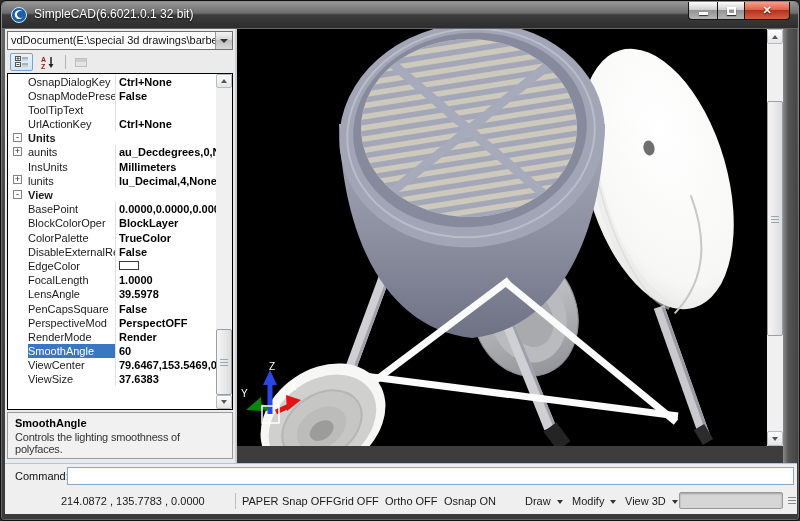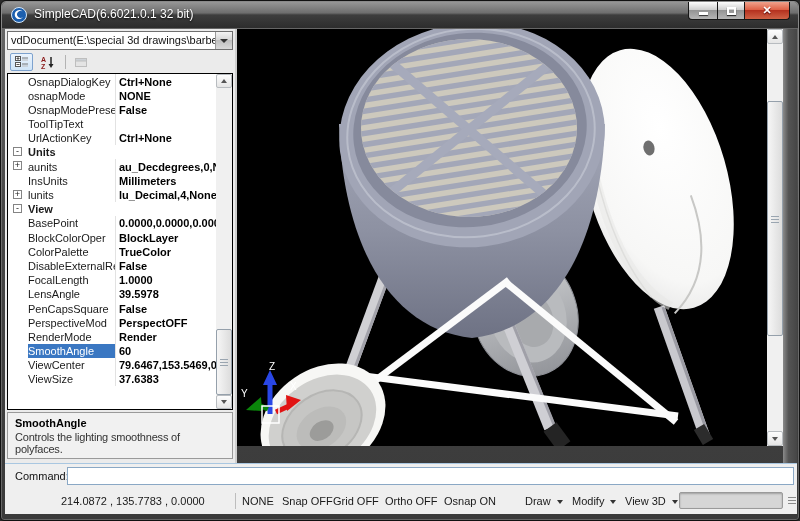--- a/index.html
+++ b/index.html
@@ -172,25 +172,20 @@
 
     <div class="pgrid">
       <div class="pg-rows" id="pg-rows">
           <div class="pg-row">
             <span class="pg-gut"></span>
             <span class="pg-name">OsnapDialogKey</span>
             <span class="pg-val">Ctrl+None</span>
           </div>
           <div class="pg-row">
             <span class="pg-gut"></span>
-            <span class="pg-name">osnapMode</span>
-            <span class="pg-val">NONE</span>
-          </div>
-          <div class="pg-row">
-            <span class="pg-gut"></span>
             <span class="pg-name">OsnapModePreserve</span>
             <span class="pg-val">False</span>
           </div>
           <div class="pg-row">
             <span class="pg-gut"></span>
             <span class="pg-name">ToolTipText</span>
             <span class="pg-val"></span>
           </div>
           <div class="pg-row">
             <span class="pg-gut"></span>
@@ -240,20 +235,25 @@
           </div>
           <div class="pg-row">
             <span class="pg-gut"></span>
             <span class="pg-name">ColorPalette</span>
             <span class="pg-val">TrueColor</span>
           </div>
           <div class="pg-row">
             <span class="pg-gut"></span>
             <span class="pg-name">DisableExternalRefer</span>
             <span class="pg-val">False</span>
+          </div>
+          <div class="pg-row">
+            <span class="pg-gut"></span>
+            <span class="pg-name">EdgeColor</span>
+            <span class="pg-val"><span class="swatch" style="background: rgb(255, 255, 255);"></span></span>
           </div>
           <div class="pg-row">
             <span class="pg-gut"></span>
             <span class="pg-name">FocalLength</span>
             <span class="pg-val">1.0000</span>
           </div>
           <div class="pg-row">
             <span class="pg-gut"></span>
             <span class="pg-name">LensAngle</span>
             <span class="pg-val">39.5978</span>
@@ -448,21 +448,21 @@
 
 
   <div class="cmdrow">
     <span class="cmd-label">Command:</span>
     <input class="cmd-input" value="" placeholder="" style="">
   </div>
 
   <div class="statusbar">
     <span class="st-abs" style="left:56px;">214.0872 , 135.7783 , 0.0000</span>
     <span class="st-sep"></span>
-    <span id="st-toggles"><span class="st-abs" style="left: 237px;">NONE</span><span class="st-abs" style="left: 277px;">Snap OFF</span><span class="st-abs" style="left: 328px;">Grid OFF</span><span class="st-abs" style="left: 380px;">Ortho OFF</span><span class="st-abs" style="left: 439px;">Osnap ON</span></span>
+    <span id="st-toggles"><span class="st-abs" style="left: 237px;">PAPER</span><span class="st-abs" style="left: 277px;">Snap OFF</span><span class="st-abs" style="left: 328px;">Grid OFF</span><span class="st-abs" style="left: 380px;">Ortho OFF</span><span class="st-abs" style="left: 439px;">Osnap ON</span></span>
     <span id="st-menus"><span class="st-menu" style="left: 520px; position: absolute;">Draw<span class="arrow-down"></span></span><span class="st-menu" style="left: 567px; position: absolute;">Modify<span class="arrow-down"></span></span><span class="st-menu" style="left: 620px; position: absolute;">View 3D<span class="arrow-down"></span></span></span>
     <span class="st-box"></span>
     <span class="st-grip">
         <div></div>
         <div></div>
         <div></div>
       </span>
   </div>
 
 </div>

